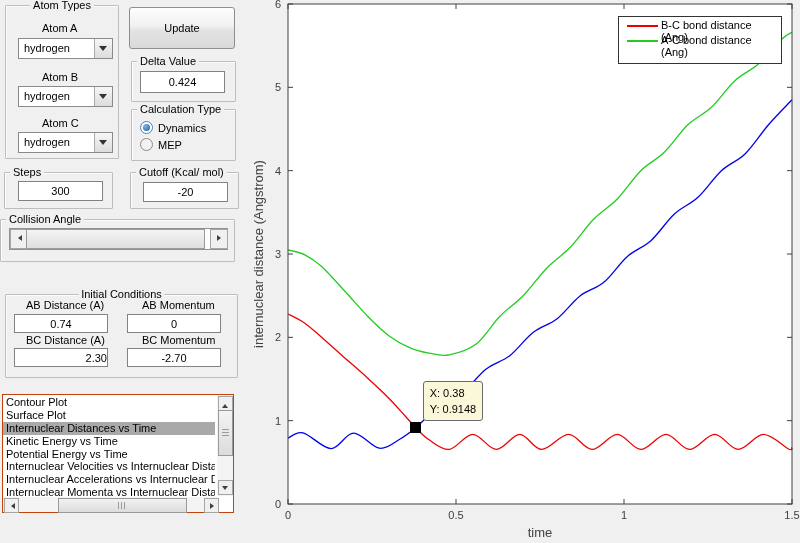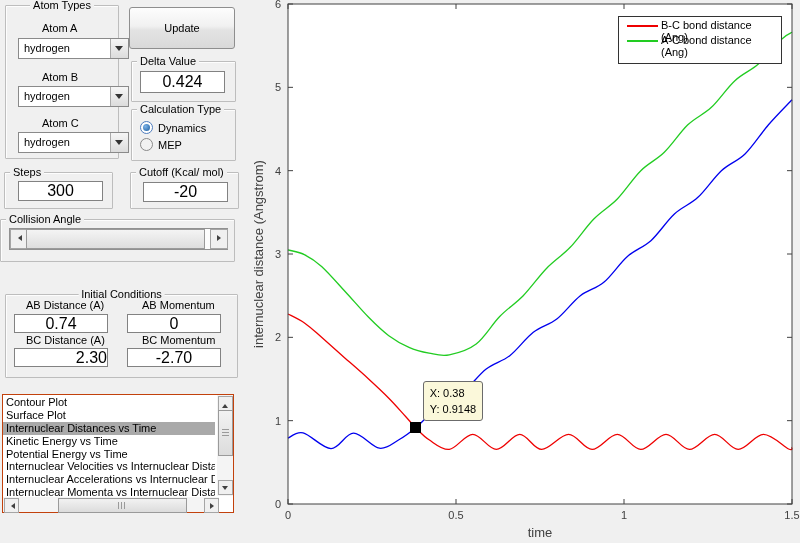--- a/index.html
+++ b/index.html
@@ -5,22 +5,22 @@
   html,body{margin:0;padding:0;}
   body{font-family:"Liberation Sans",sans-serif;background:#f0f0f0;}
   #app{position:relative;width:800px;height:543px;background:#f0f0f0;overflow:hidden;font-size:11px;color:#000;}
   #plot-svg{position:absolute;left:0;top:0;z-index:1;}
   .ctl{position:absolute;z-index:2;}
   .panel{position:absolute;z-index:2;border:1px solid #bdbdbd;border-radius:1px;box-shadow:inset 1px 1px 0 #fdfdfd;}
   .panel-title{position:absolute;top:-7px;background:#f0f0f0;padding:0 3px;white-space:nowrap;line-height:12px;}
   .title-center{left:50%;transform:translateX(-50%);}
   .title-left{left:5px;}
   .lbl{position:absolute;white-space:nowrap;}
-  .edit{position:absolute;background:#fff;border:1px solid #828282;text-align:center;font-family:"Liberation Sans",sans-serif;font-size:16px;padding:0;margin:0;color:#000;}
-  .dropdown{position:absolute;background:#fff;border:1px solid #8a8a8a;height:19px;padding-left:16px;}
+  .edit{position:absolute;background:#fff;border:1px solid #828282;text-align:center;font-family:"Liberation Sans",sans-serif;font-size:11px;padding:0;margin:0;color:#000;}
+  .dropdown{position:absolute;background:#fff;border:1px solid #8a8a8a;height:19px;}
   .dd-text{position:absolute;left:5px;top:3px;}
   .dd-btn{position:absolute;right:0;top:0;bottom:0;width:17px;background:linear-gradient(#f6f6f6,#dcdcdc);border-left:1px solid #aaa;}
   .dd-arrow{position:absolute;left:4px;top:7px;width:0;height:0;border:4px solid transparent;border-top:5px solid #333;}
   .btn{position:absolute;background:linear-gradient(#fdfdfd 0%,#f1f1f1 45%,#e3e3e3 55%,#d9d9d9 100%);border:1px solid #8e8e8e;border-radius:3px;text-align:center;font-family:"Liberation Sans",sans-serif;font-size:11px;}
   .radio{position:absolute;width:11px;height:11px;border-radius:50%;border:1px solid #8a8a8a;background:#fff;}
   .radio.checked{border-color:#4f7dbd;}
   .radio.checked::after{content:"";position:absolute;left:2px;top:2px;width:7px;height:7px;border-radius:50%;background:radial-gradient(circle at 35% 35%,#7db3e8,#1b5c9e);}
   .radio.unchecked{background:#f2f2f2;}
   
   .slider{position:absolute;border:1px solid #919191;background:#fdfdfd;}

